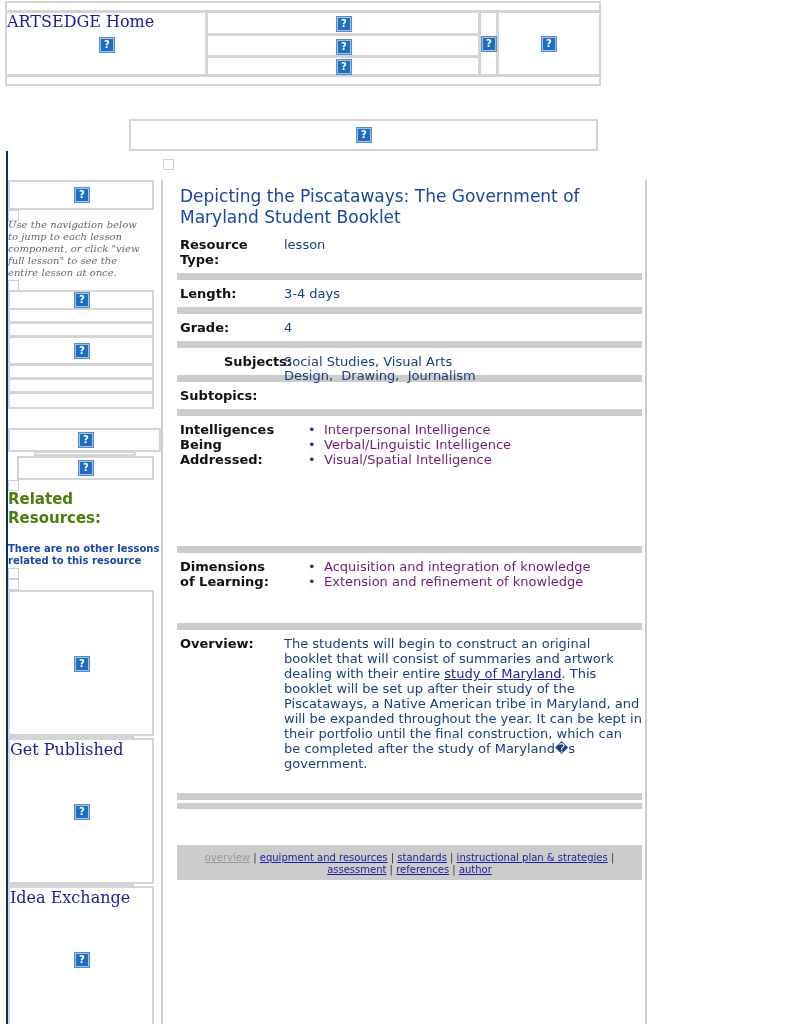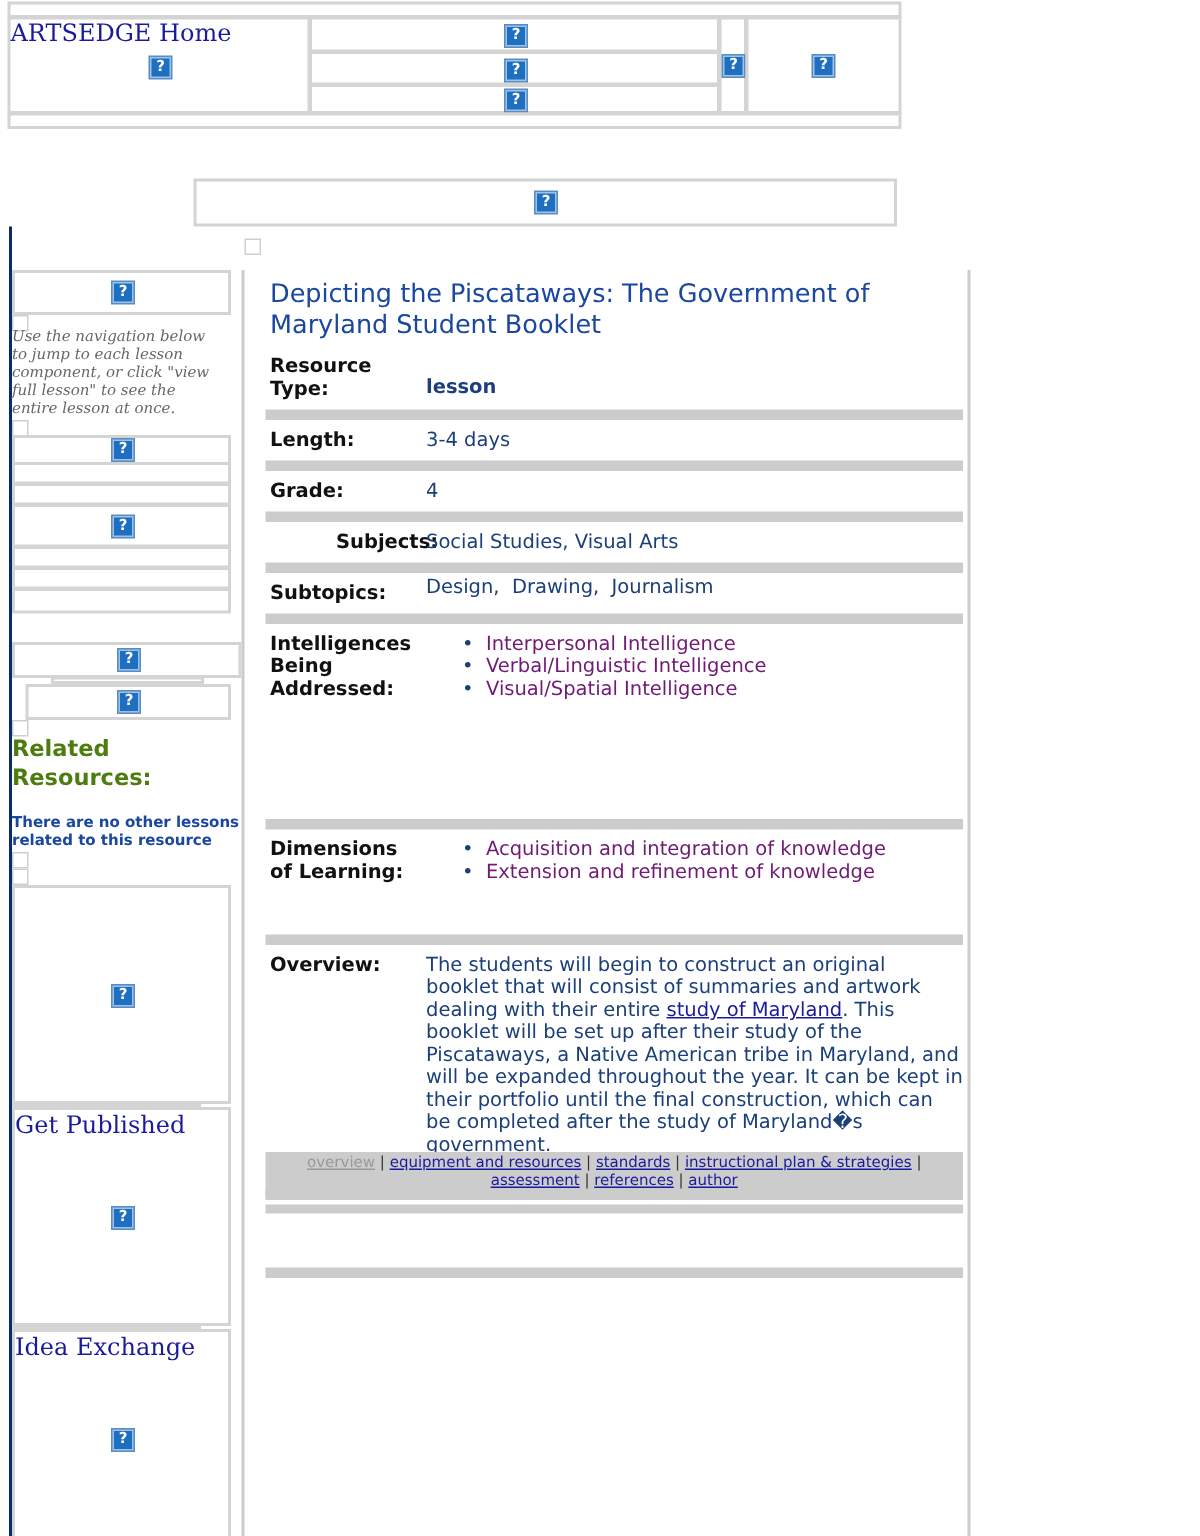--- a/index.html
+++ b/index.html
@@ -96,37 +96,37 @@
 </div>
 <div class="abs gbox" style="left:8px;top:882px;width:126px;height:4px;"></div>
 <div class="abs gbox" style="left:8px;top:886px;width:146px;height:146px;">
   <a class="abs serif-link" style="left:0;top:0;line-height:19px;text-decoration:none;">Idea Exchange</a>
   <span class="qicon" style="left:65px;top:65px;">?</span>
 </div>
 
 <h1 class="abs" style="left:180px;top:186px;width:450px;margin:0;font-weight:normal;font-size:17px;line-height:21px;color:#1a47a0;">Depicting the Piscataways: The Government of Maryland Student Booklet</h1>
 
 <div class="abs label" style="left:180px;top:237px;width:80px;">Resource Type:</div>
-<div class="abs val" style="left:284px;top:251px;font-weight:bold;">lesson</div>
+<div class="abs val" style="left:284px;top:237px;">lesson</div>
 <div class="sep" style="top:273px;"></div>
 
 <div class="abs label" style="left:180px;top:286px;">Length:</div>
 <div class="abs val" style="left:284px;top:286px;">3-4 days</div>
 <div class="sep" style="top:307px;"></div>
 
 <div class="abs label" style="left:180px;top:320px;">Grade:</div>
 <div class="abs val" style="left:284px;top:320px;">4</div>
 <div class="sep" style="top:341px;"></div>
 
 <div class="abs label" style="left:180px;top:354px;margin-left:44px;">Subjects:</div>
 <div class="abs val" style="left:284px;top:354px;">Social Studies, Visual Arts</div>
 <div class="sep" style="top:375px;"></div>
 
 <div class="abs label" style="left:180px;top:388px;">Subtopics:</div>
-<div class="abs val" style="left:284px;top:368px;white-space:pre;margin-top:16px;">Design,  Drawing,  Journalism</div>
+<div class="abs val" style="left:284px;top:368px;white-space:pre;">Design,  Drawing,  Journalism</div>
 <div class="sep" style="top:409px;"></div>
 
 <div class="abs label" style="left:180px;top:422px;width:100px;">Intelligences Being Addressed:</div>
 <ul class="abs bul" style="left:284px;top:422px;">
   <li>Interpersonal Intelligence</li>
   <li>Verbal/Linguistic Intelligence</li>
   <li>Visual/Spatial Intelligence</li>
 </ul>
 <div class="sep" style="top:546px;"></div>
 
@@ -135,21 +135,21 @@
   <li>Acquisition and integration of knowledge</li>
   <li>Extension and refinement of knowledge</li>
 </ul>
 <div class="sep" style="top:623px;"></div>
 
 <div class="abs label" style="left:180px;top:636px;">Overview:</div>
 <div class="abs val" style="left:284px;top:636px;width:358px;"><span>The students will begin to construct an original booklet that will consist of summaries and artwork dealing with their entire </span><a style="color:#1a1a9c;text-decoration:underline;">study of Maryland</a><span>. This booklet will be set up after their study of the Piscataways, a Native American tribe in Maryland, and will be expanded throughout the year. It can be kept in their portfolio until the final construction, which can be completed after the study of Maryland�s government.</span></div>
 
 <div class="sep" style="top:793px;"></div>
 <div class="sep" style="top:803px;height:6px;"></div>
-<div class="abs footnav" style="left:177px;top:768px;width:465px;height:30px;background:#cccccc;padding-top:2px;">
+<div class="abs footnav" style="left:177px;top:850px;width:465px;height:30px;background:#cccccc;padding-top:2px;">
   <a class="current">overview</a>
   <span>|</span>
   <a>equipment and resources</a>
   <span>|</span>
   <a>standards</a>
   <span>|</span>
   <a>instructional plan &amp; strategies</a>
   <span>|</span><br>
   <a>assessment</a>
   <span>|</span>

